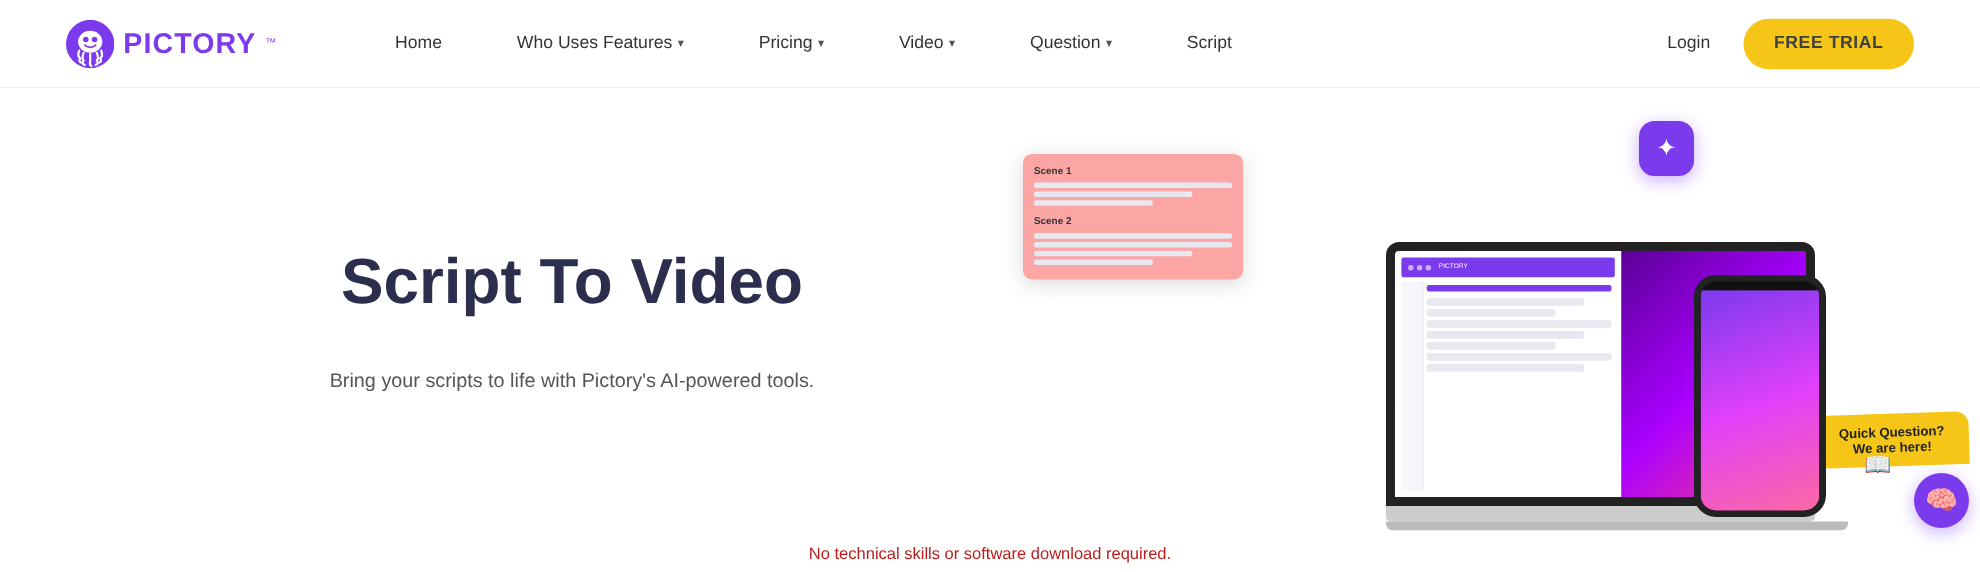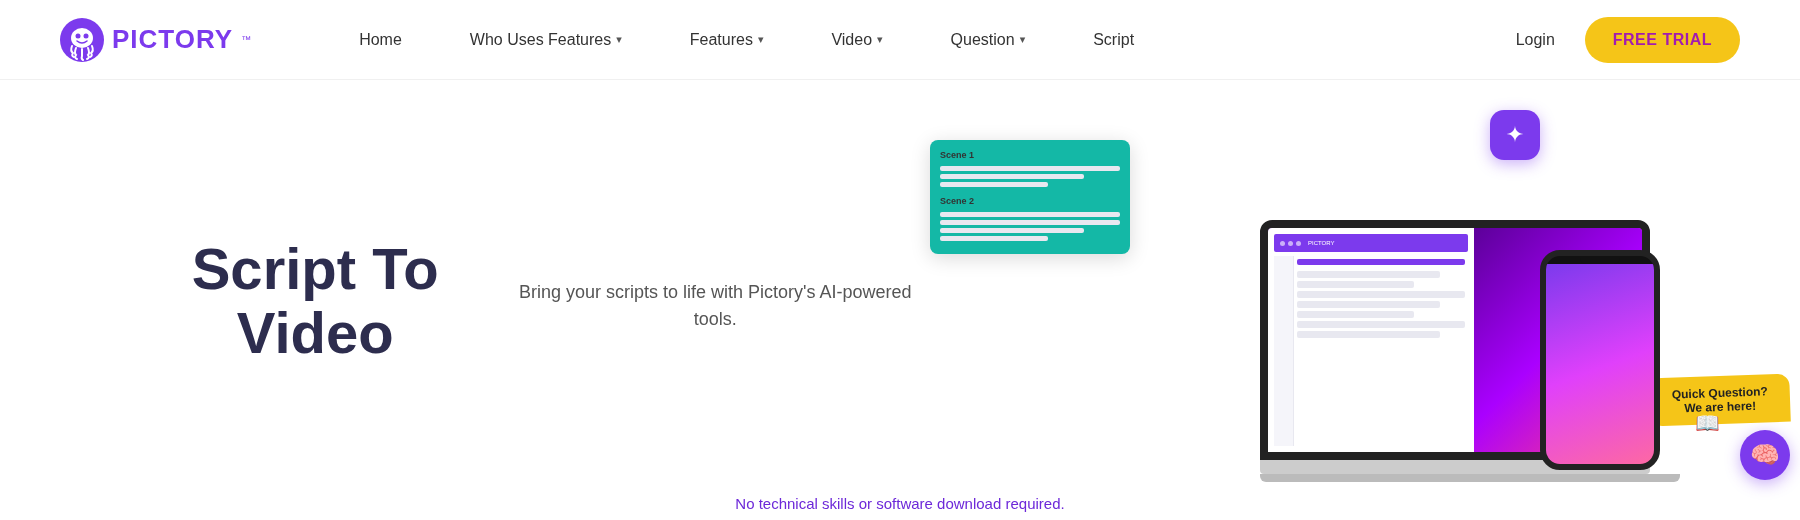--- a/index.html
+++ b/index.html
@@ -70,21 +70,21 @@
       gap: 30px;
     }
     .login-btn {
       font-size: 16px;
       color: #333;
       cursor: pointer;
       font-weight: 400;
     }
     .free-trial-btn {
       background: #f5c518;
-      color: #a21caf;
+      color: #404040;
       font-size: 16px;
       font-weight: 800;
       padding: 14px 28px;
       border-radius: 30px;
       cursor: pointer;
       letter-spacing: 0.5px;
       border: none;
       white-space: nowrap;
     }
 
@@ -92,20 +92,21 @@
     .hero {
       display: flex;
       align-items: center;
       padding: 0 80px 0 120px;
       height: 440px;
       position: relative;
     }
     .hero-left {
       flex: 1;
       display: flex;
+      flex-direction: column;
       align-items: center;
       padding-top: 20px;
     }
     .hero-title {
       font-size: 58px;
       font-weight: 800;
       color: #2d2d4e;
       text-align: center;
       line-height: 1.1;
       margin-bottom: 18px;
@@ -225,21 +226,21 @@
       border-radius: 0 0 6px 6px;
       margin: 0 auto;
     }
 
     
     .script-panel {
       position: absolute;
       left: 10px;
       top: 60px;
       width: 200px;
-      background: #14b8a6;
+      background: #fca5a5;
       border-radius: 8px;
       box-shadow: 0 4px 20px rgba(0,0,0,0.15);
       padding: 10px;
       z-index: 10;
     }
     .script-panel-title {
       font-size: 9px;
       font-weight: 700;
       color: #333;
       margin-bottom: 6px;
@@ -272,21 +273,21 @@
     .ai-star { font-size: 22px; color: white; }
 
     
     .bottom-note {
       position: absolute;
       bottom: 8px;
       left: 0;
       right: 0;
       text-align: center;
       font-size: 15px;
-      color: #6d28d9;
+      color: #b91c1c;
     }
 
     
     .chat-widget {
       position: absolute;
       right: 10px;
       bottom: 40px;
       display: flex;
       flex-direction: column;
       align-items: flex-end;
@@ -350,21 +351,21 @@
 
   <div class="nav-links">
     <div class="nav-item">
       <span>Home</span>
     </div>
     <div class="nav-item">
       <span>Who Uses Features</span>
       <span class="chevron">▾</span>
     </div>
     <div class="nav-item">
-      <span>Features</span>
+      <span>Pricing</span>
       <span class="chevron">▾</span>
     </div>
     <div class="nav-item">
       <span>Video</span>
       <span class="chevron">▾</span>
     </div>
     <div class="nav-item">
       <span>Question</span>
       <span class="chevron">▾</span>
     </div>

